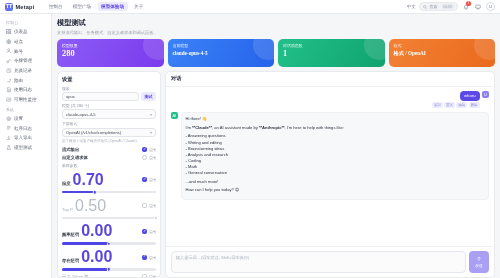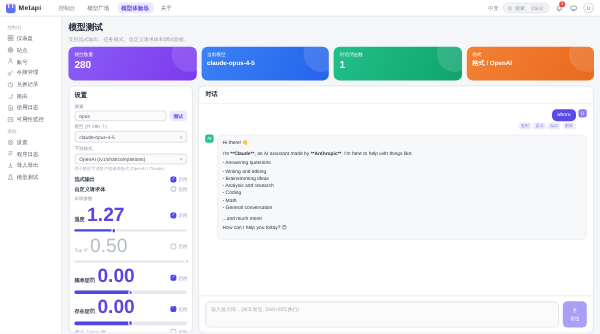--- a/index.html
+++ b/index.html
@@ -69,21 +69,21 @@
   .side-item .lbl { font-size: 4.5px; white-space: nowrap; }
 
   
   .main { flex: 1; min-width: 0; padding: 4px 5px 0; overflow: hidden; display: flex; flex-direction: column; }
   .page-title { font-size: 7.2px; font-weight: bold; color: #1b2030; }
   .page-sub { font-size: 4.2px; color: #9aa0ac; margin-top: 1.5px; }
 
   .cards { display: flex; gap: 4px; margin-top: 4px; }
   .card {
     flex: 1; height: 28px; border-radius: 5px; padding: 4.5px 5px;
-    color: #fff; position: relative; overflow: hidden; min-width: 0;
+    color: #fff; position: relative; overflow: hidden; min-width: 0; font-family: Liberation Serif, serif;
   }
   .card::after {
     content: ""; position: absolute; right: -9px; top: -9px;
     width: 30px; height: 30px; border-radius: 50%; background: rgba(255,255,255,.13);
   }
   .card .k { font-size: 3.9px; opacity: .92; }
   .card .v { font-size: 8.4px; font-weight: bold; margin-top: 2px; line-height: 1; }
   .card .v.sm { font-size: 5.2px; margin-top: 3px; }
   .c1 { background: linear-gradient(120deg,#8b5cf6,#7c3aed); }
   .c2 { background: linear-gradient(120deg,#3b82f6,#2563eb); }
@@ -431,21 +431,21 @@
             <span class="name">自定义请求体</span>
             <span class="chk">
               <span class="box radio"></span>
               <span class="t">启用</span>
             </span>
           </div>
 
           <div class="field-label">采样参数</div>
 
           <div class="slider-head">
-            <span><span class="nm">温度</span><span class="val">1.27</span></span>
+            <span><span class="nm">温度</span><span class="val">0.70</span></span>
             <span class="chk">
               <span class="box on">✓</span>
               <span class="t">启用</span>
             </span>
           </div>
           <div class="track">
             <div class="fill" style="width:35%"></div>
               <div class="knob" style="left:35%"></div>
           </div>
 

